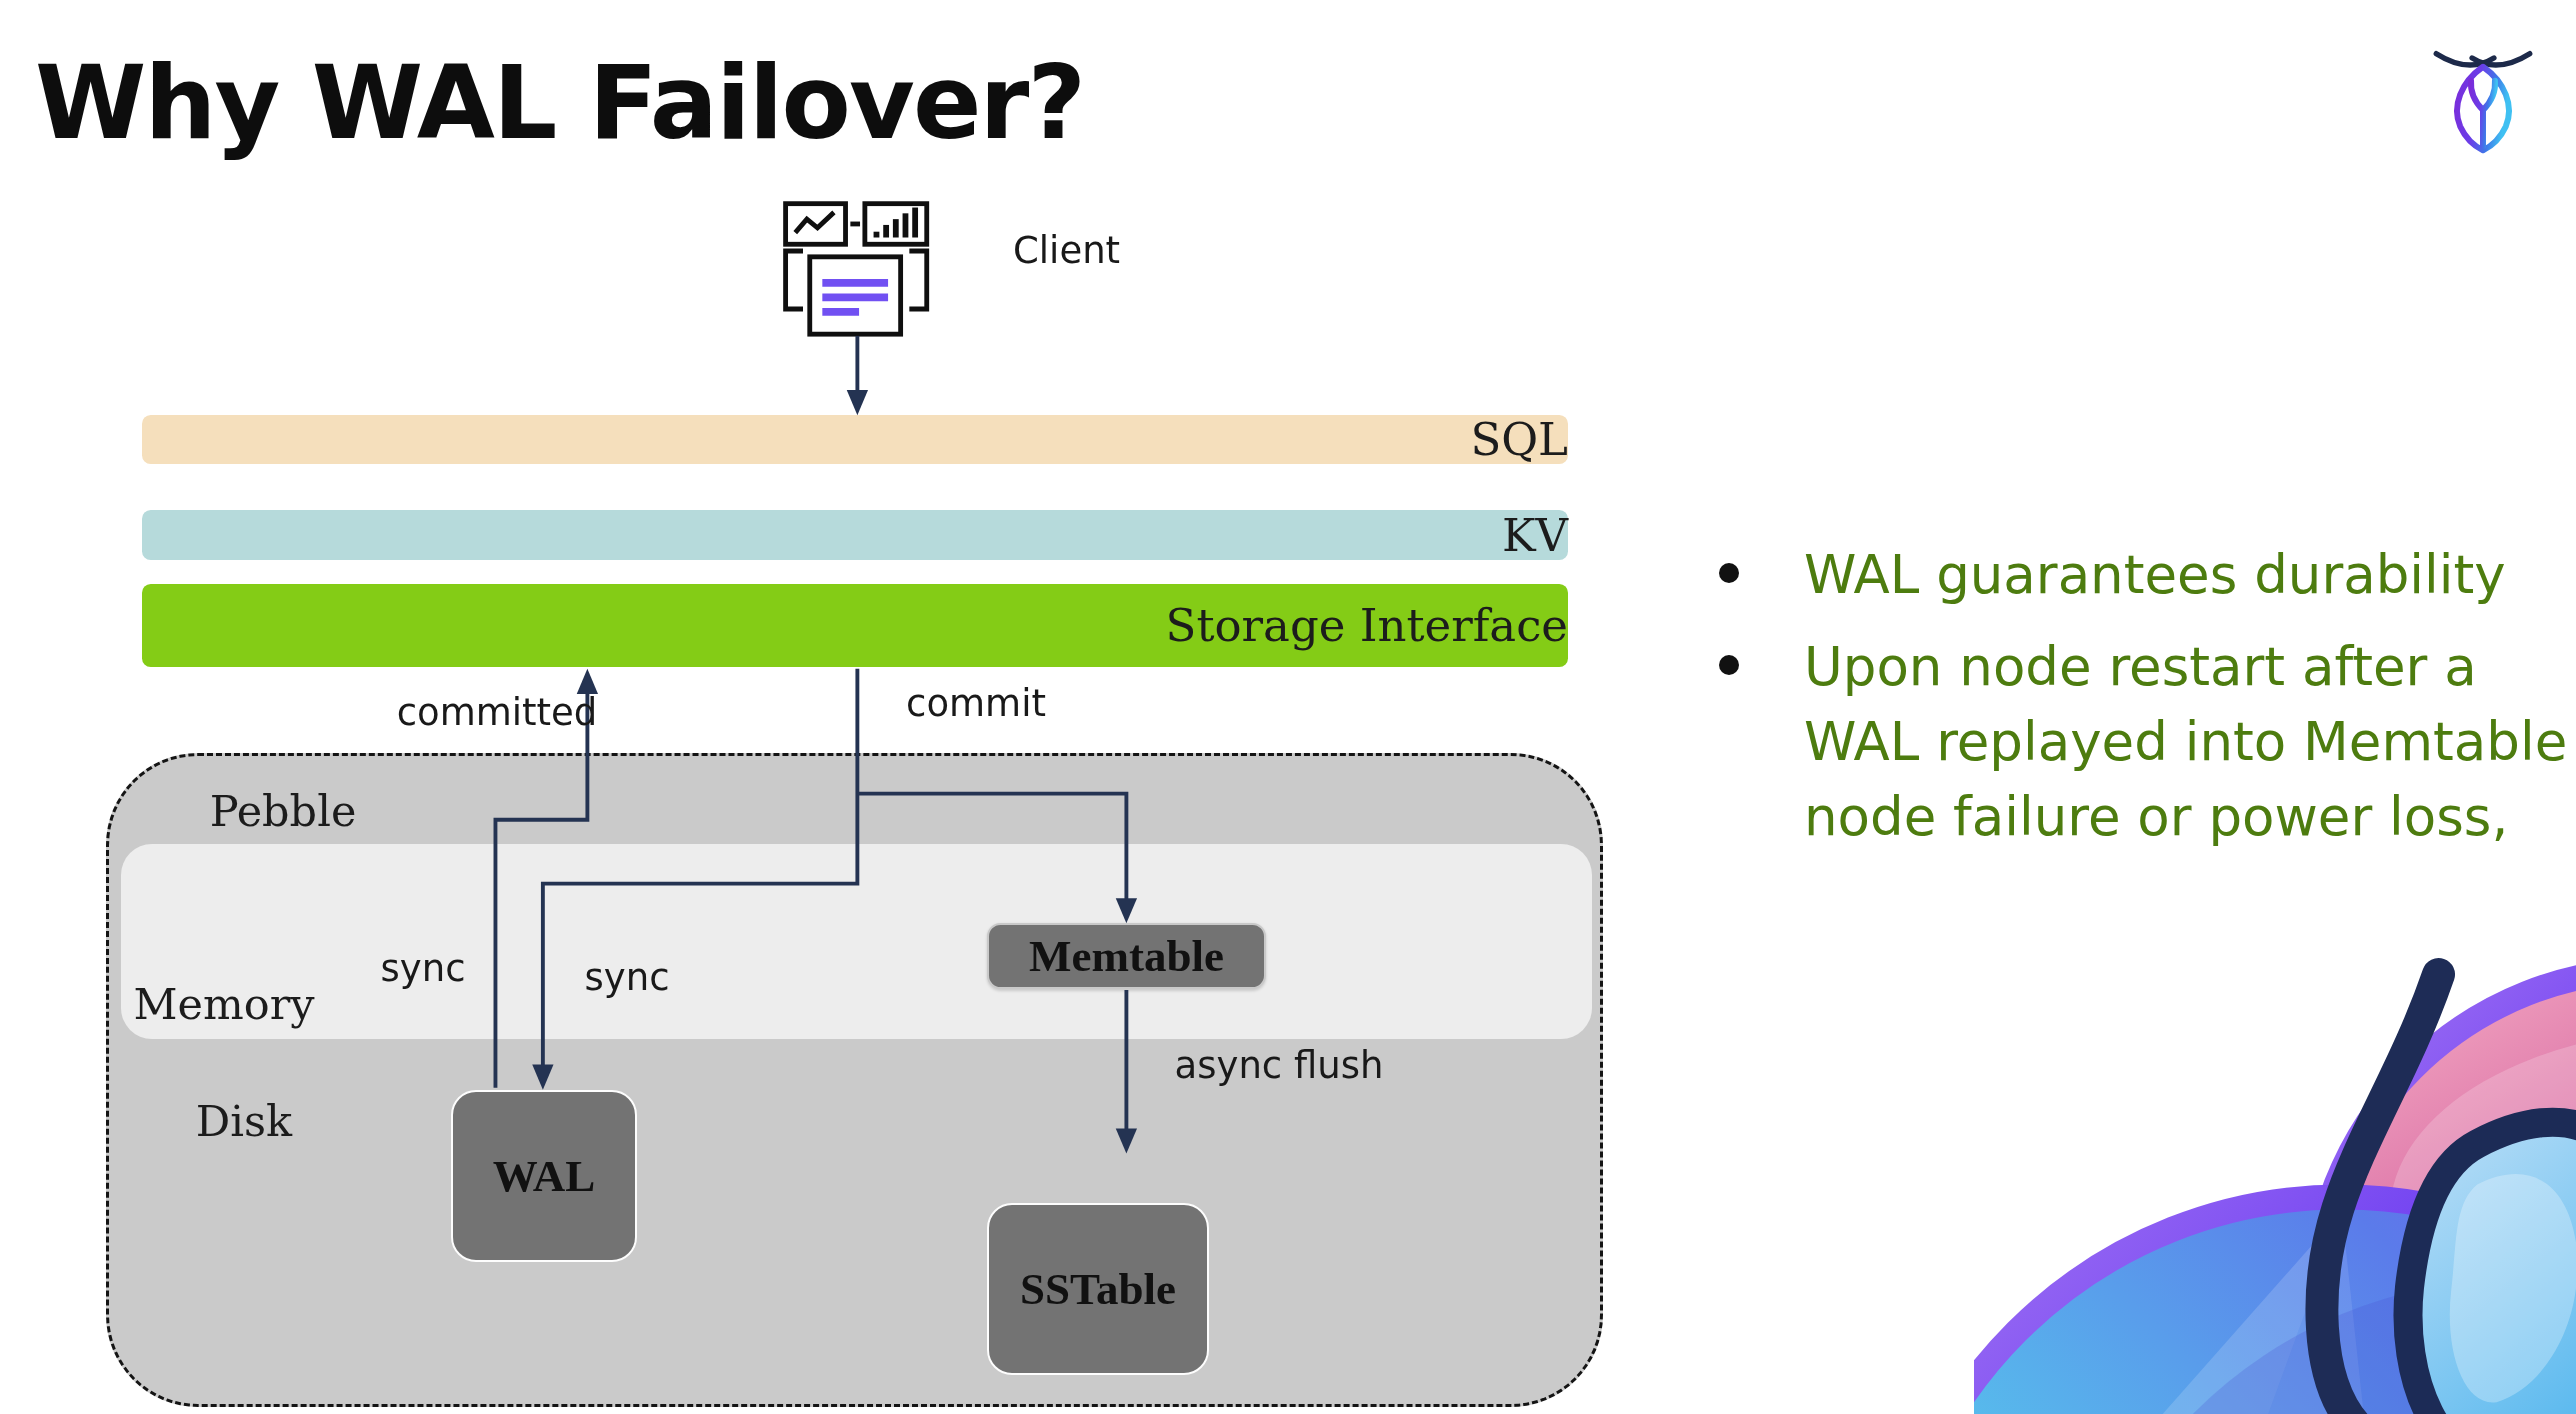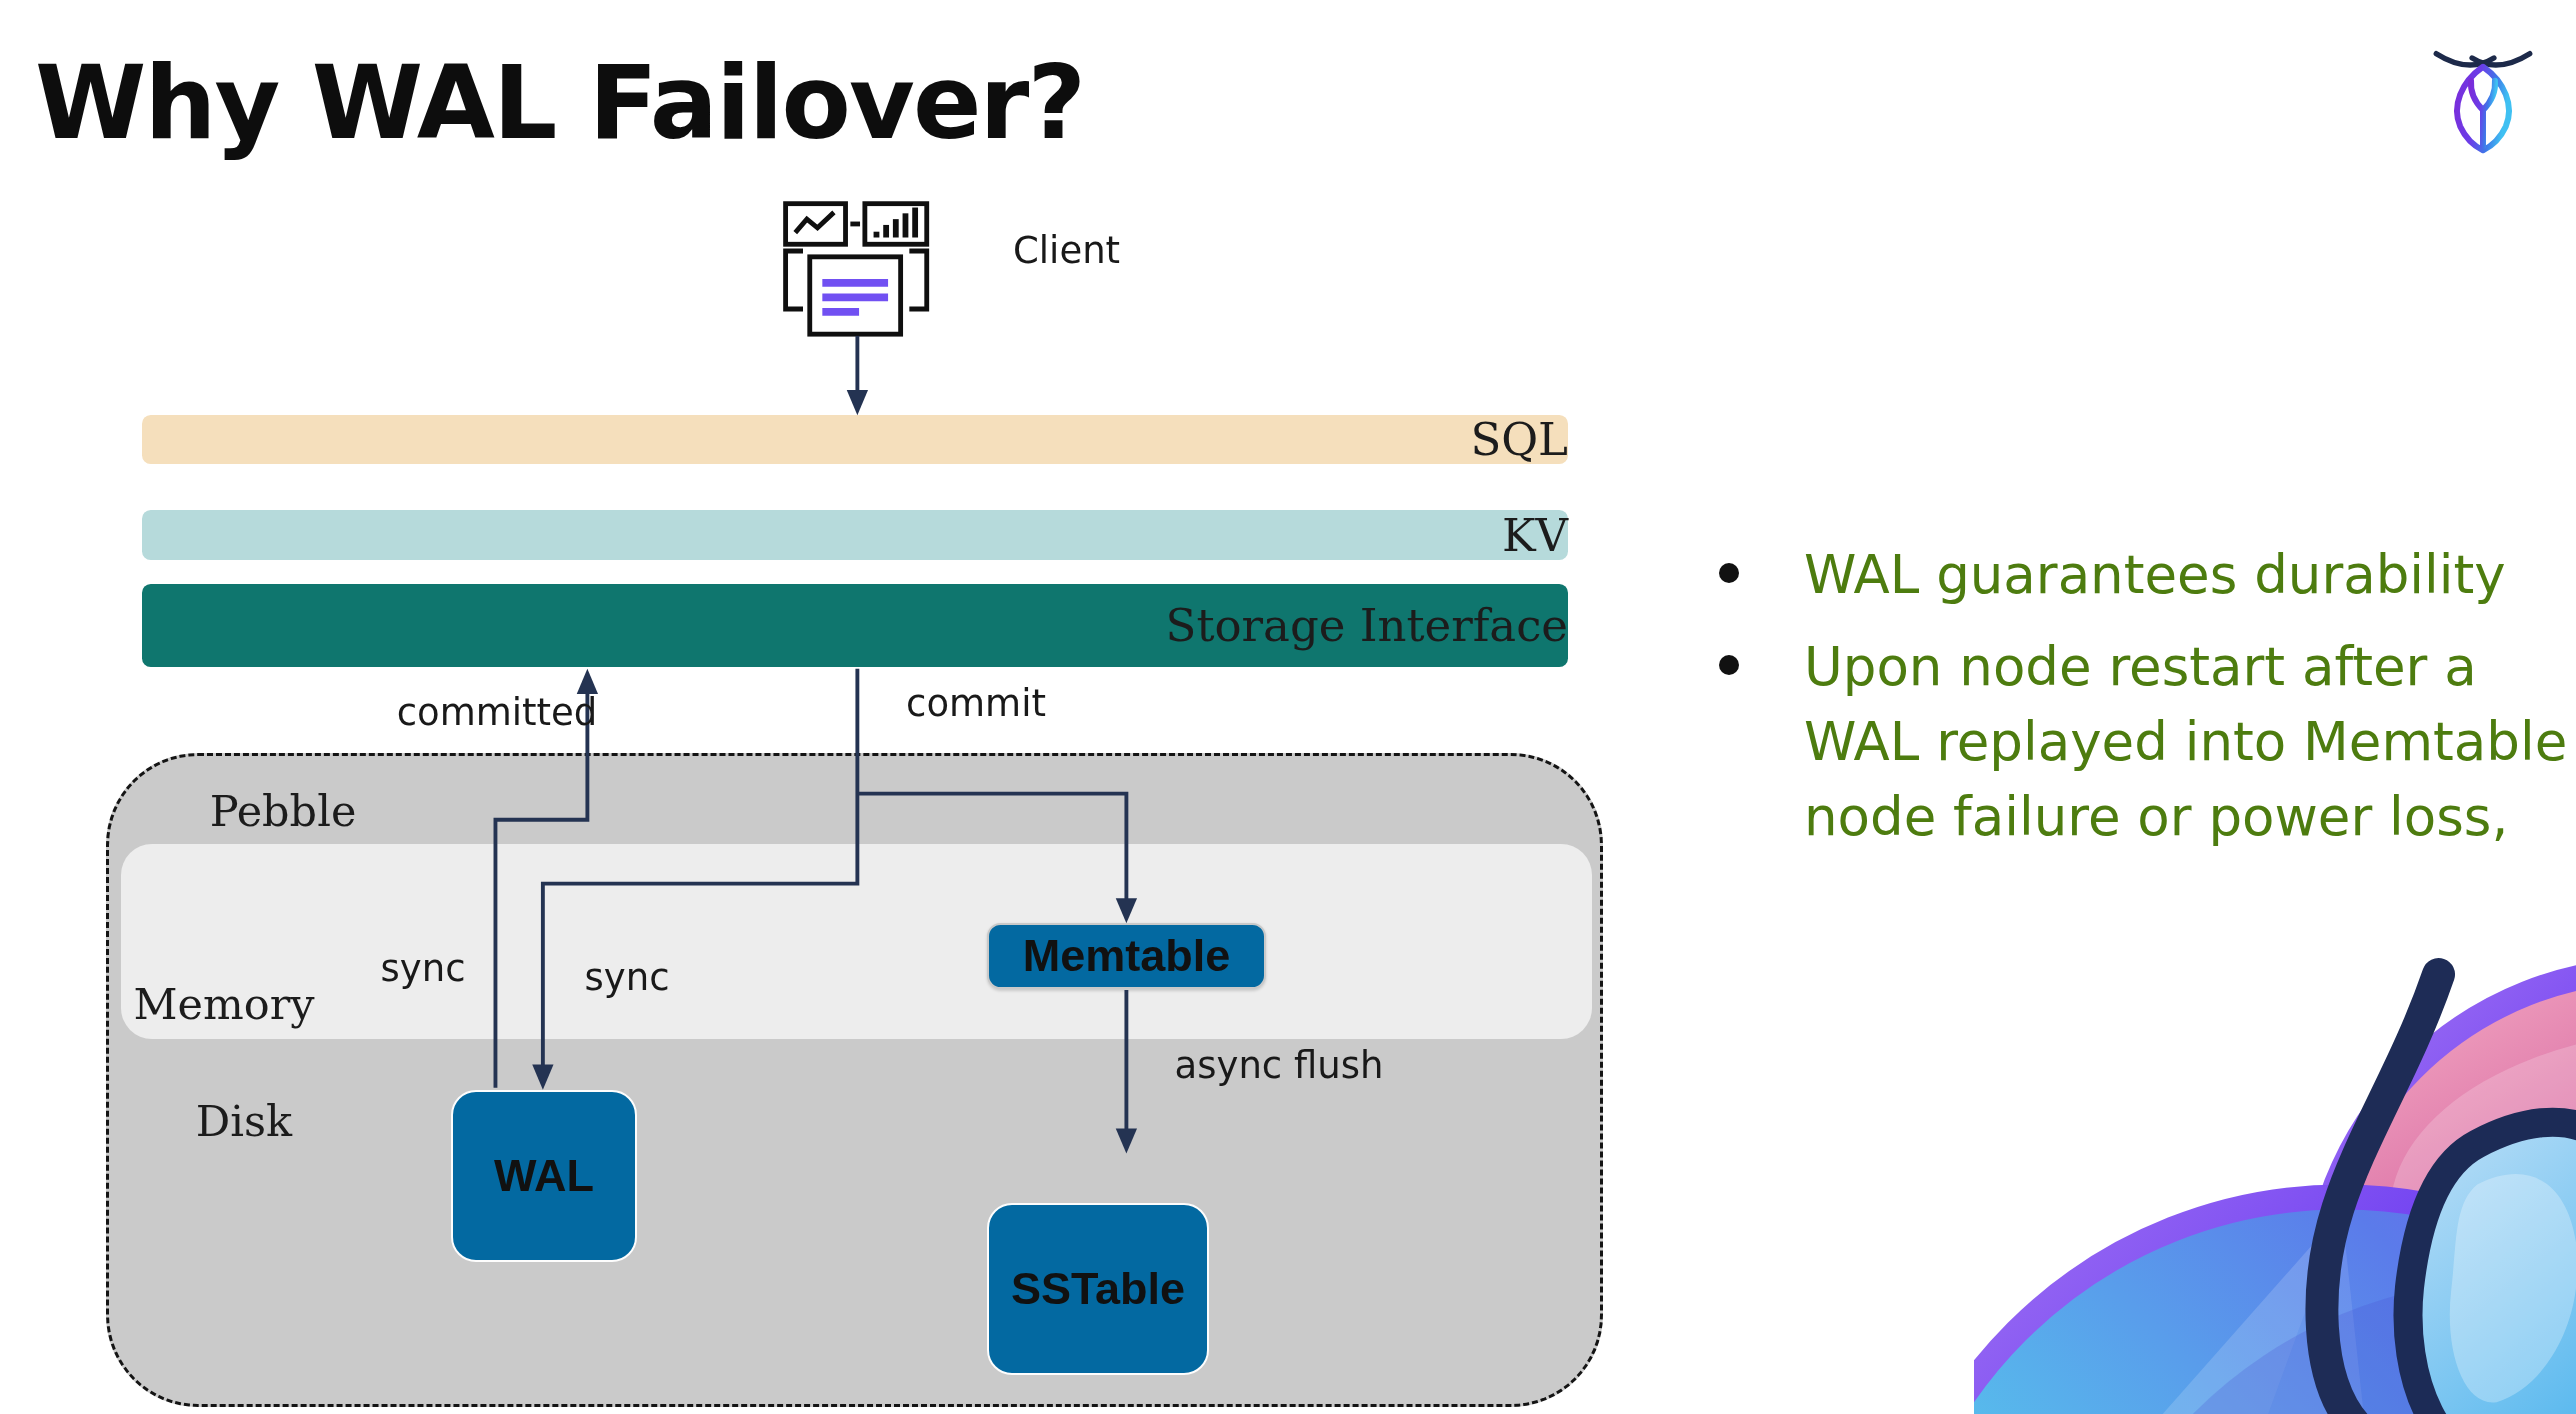--- a/index.html
+++ b/index.html
@@ -16,36 +16,36 @@
   
   .sanslabel{font-size:37px;line-height:45px;color:#191919;white-space:nowrap;}
   .centered{transform:translate(-50%,-50%);}
   
   .bar{
     left:142px;width:1426px;border-radius:8.7px;display:flex;align-items:center;justify-content:flex-end;
     font-family:"DejaVu Serif","Liberation Serif",serif;font-size:45px;color:#1c1c1c;
   }
   .bar-sql{top:415px;height:49px;background:#F5DFBC;}
   .bar-kv{top:510px;height:50px;background:#B6DADB;}
-  .bar-storage{top:584px;height:83px;background:#0f766e;}
+  .bar-storage{top:584px;height:83px;background:#84cc16;}
   
   .pebble{
     left:106px;top:753px;width:1497px;height:654px;background:#CACACA;
     border:3.9px dashed #141414;border-radius:92px;box-sizing:border-box;
   }
   .memory{
     left:121px;top:844px;width:1471px;height:195px;background:#EDEDED;border-radius:31px;
   }
   .seriflabel{
     font-family:"DejaVu Serif","Liberation Serif",serif;font-size:43px;color:#1c1c1c;white-space:nowrap;
   }
   
   .bluebox{
-    background:#0369a1;display:flex;align-items:center;justify-content:center;
-    font-family:Liberation Sans, sans-serif;font-weight:bold;font-size:45px;color:#111;
+    background:#737373;display:flex;align-items:center;justify-content:center;
+    font-family:Liberation Serif, serif;font-weight:bold;font-size:45px;color:#111;
     box-sizing:border-box;
   }
   .wal{left:451px;top:1090px;width:186px;height:172px;border:2.9px solid #fdfdfd;border-radius:25px;}
   .memtable{left:987px;top:923px;width:279px;height:66px;border:2.9px solid #c9c9c9;border-radius:13.5px;box-shadow:0 1.9px 2.9px rgba(0,0,0,0.15);}
   .sstable{left:987px;top:1203px;width:222px;height:172px;border:2.9px solid #fdfdfd;border-radius:25px;}
   
   svg.overlay{left:0;top:0;pointer-events:none;}
   
   .bullet-dot{width:20.3px;height:20.3px;border-radius:50%;background:#111;}
   .btext{font-size:53px;line-height:75px;color:#4d7c0f;white-space:nowrap;}

